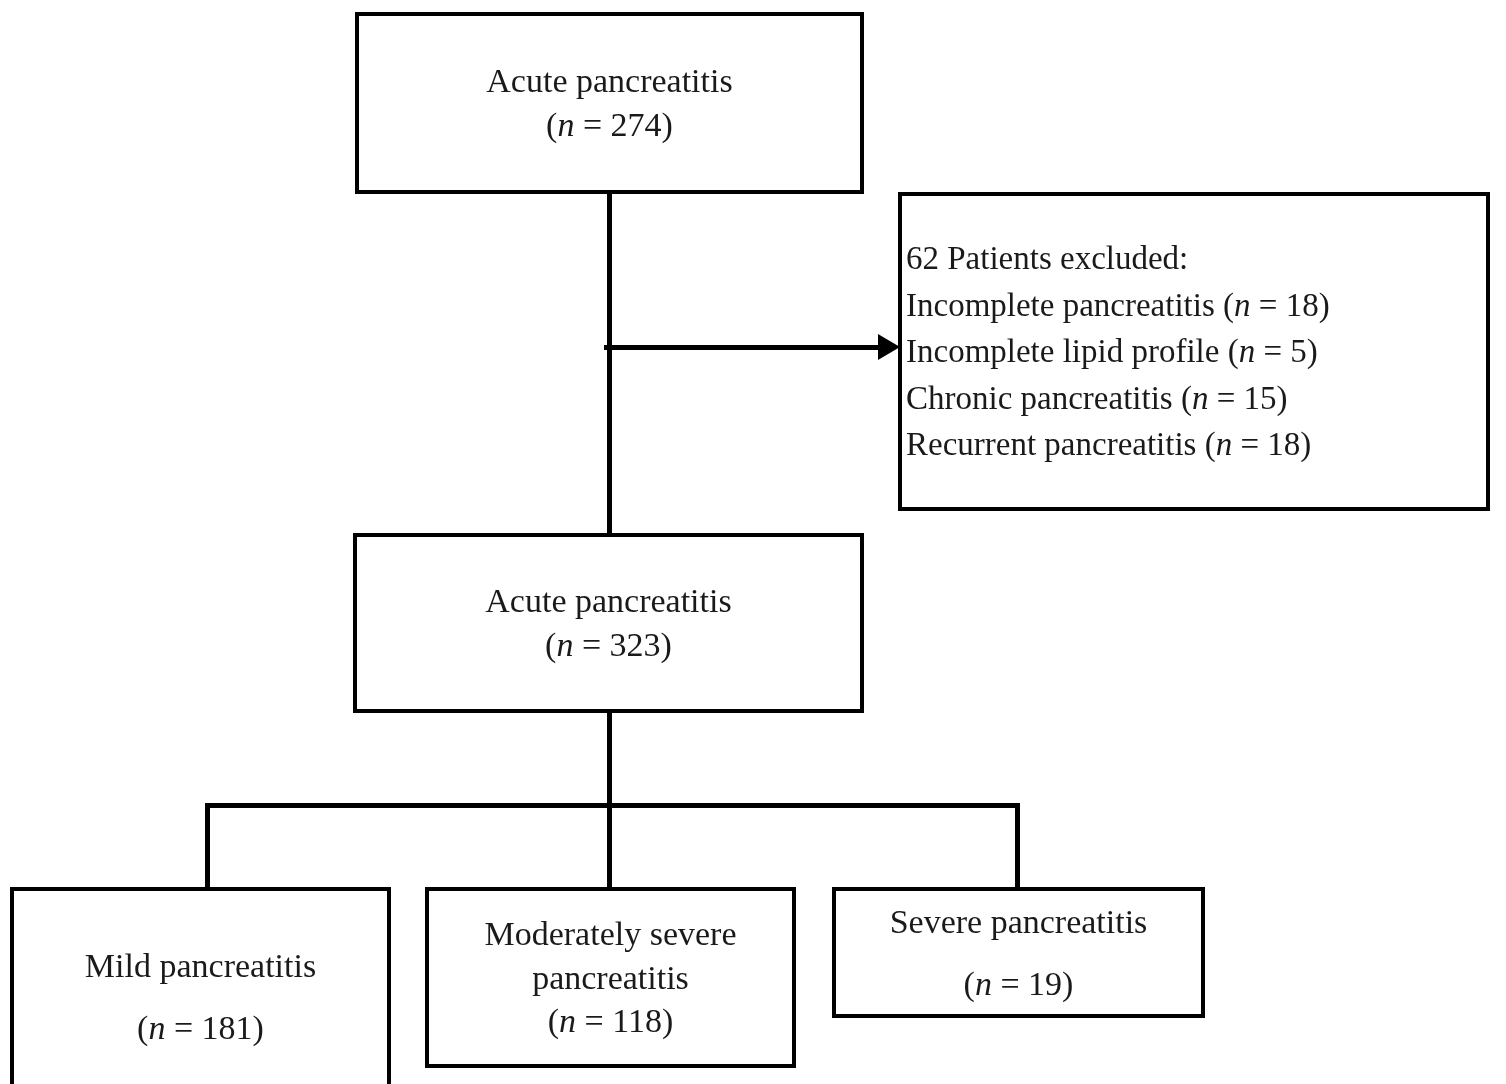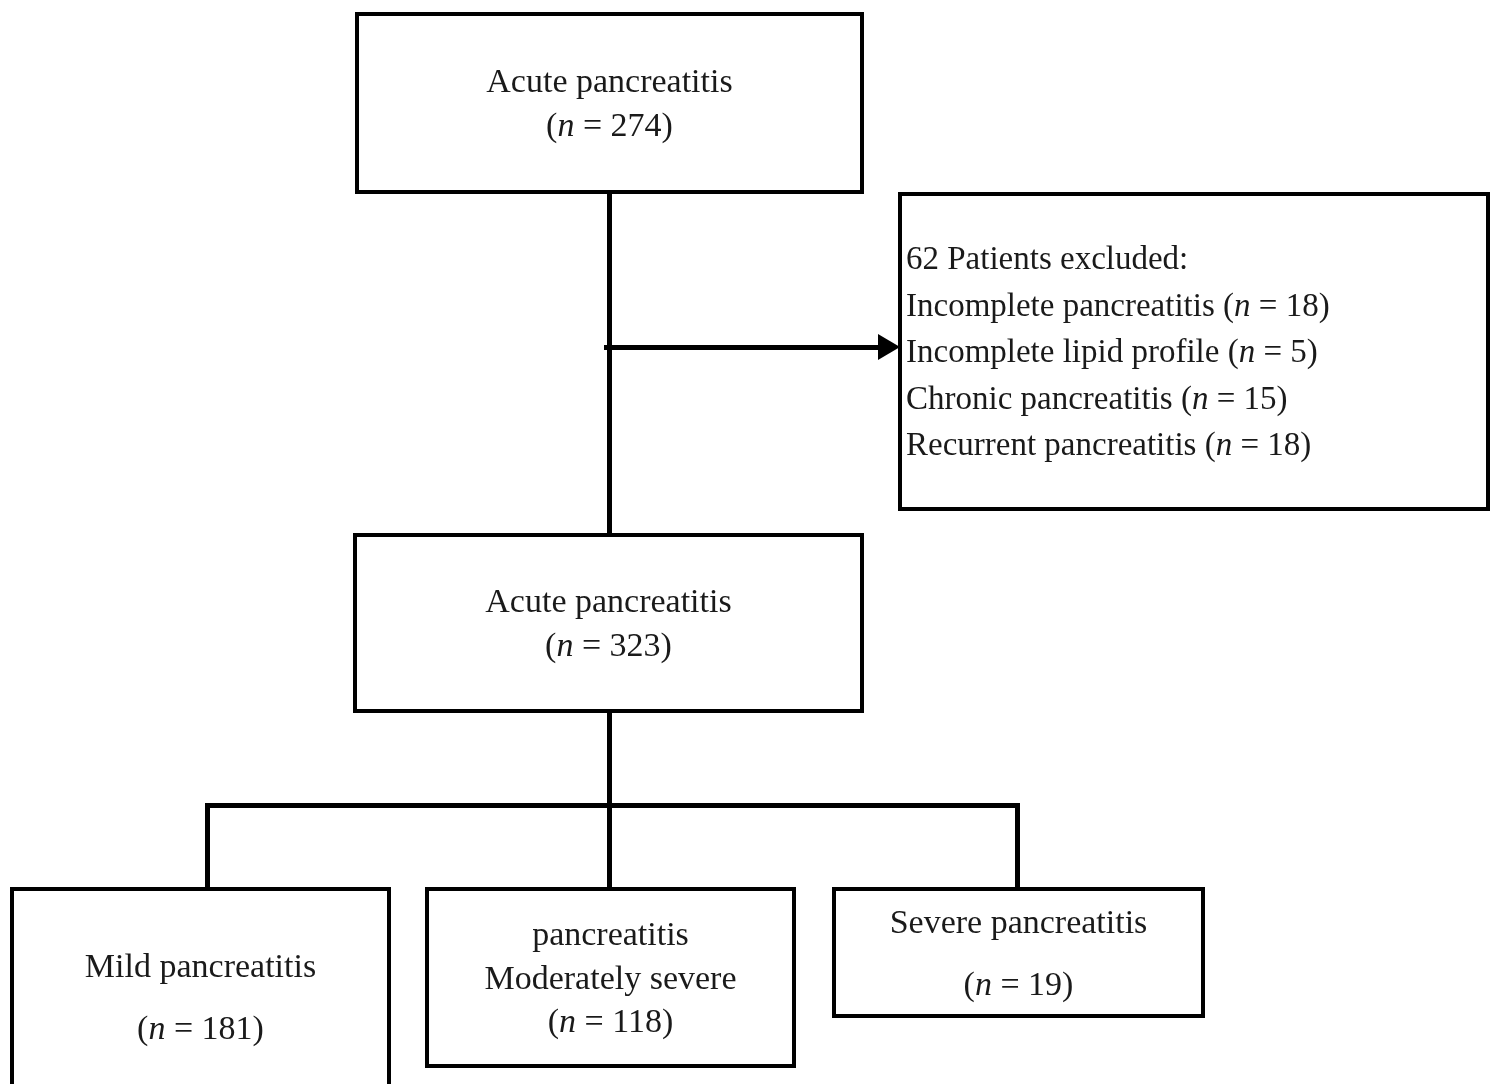--- a/index.html
+++ b/index.html
@@ -116,22 +116,22 @@
     <span class="line"><span>(</span><span class="ital">n</span><span> = 323)</span></span>
   </div>
 
   <div class="node" id="node-mild">
     <span class="line">Mild pancreatitis</span>
     <span class="spacer-line"></span>
     <span class="line"><span>(</span><span class="ital">n</span><span> = 181)</span></span>
   </div>
 
   <div class="node" id="node-moderate">
+    <span class="line">Moderately severe</span>
     <span class="line">pancreatitis</span>
-    <span class="line">Moderately severe</span>
     <span class="line"><span>(</span><span class="ital">n</span><span> = 118)</span></span>
   </div>
 
   <div class="node" id="node-severe">
     <span class="line">Severe pancreatitis</span>
     <span class="spacer-line"></span>
     <span class="line"><span>(</span><span class="ital">n</span><span> = 19)</span></span>
   </div>
 
 </div>

